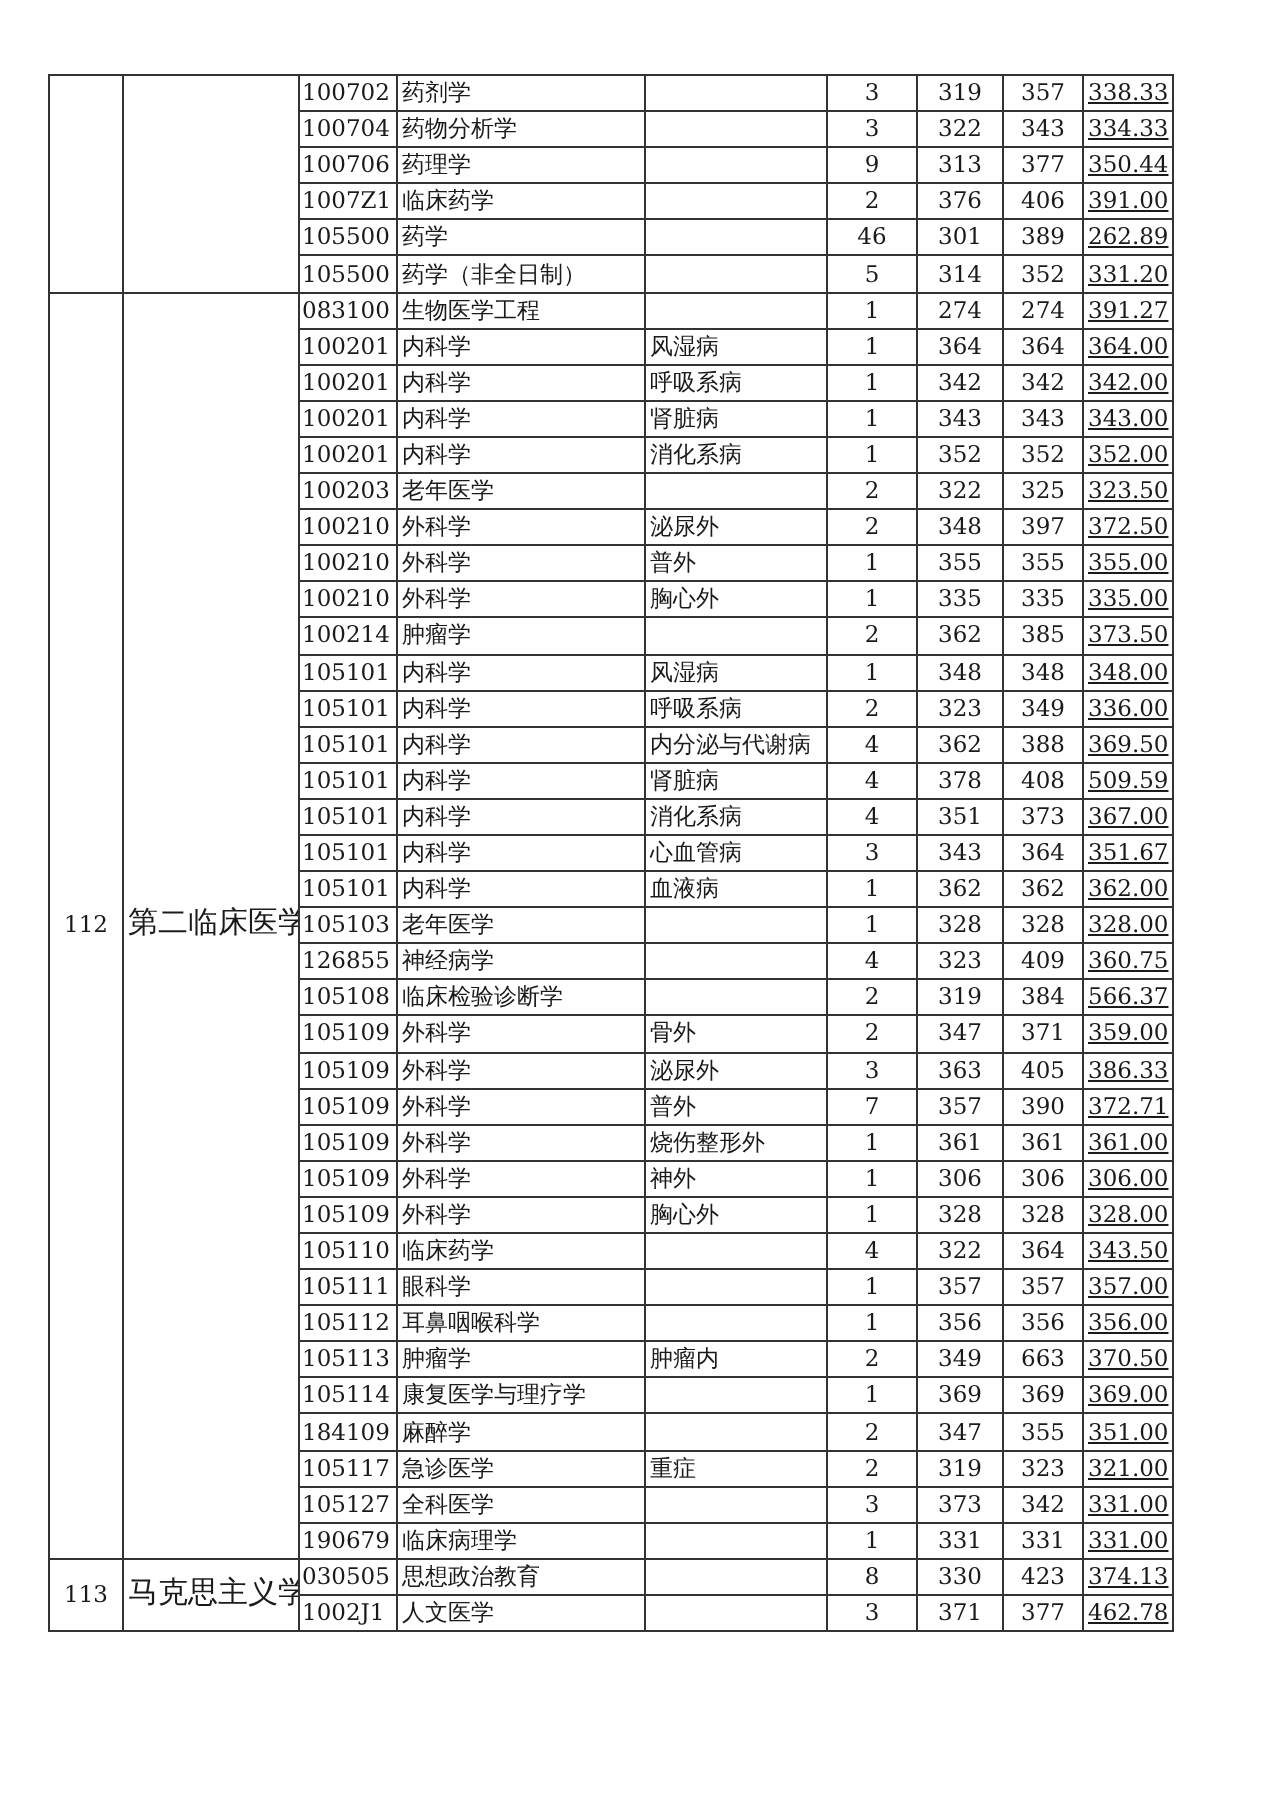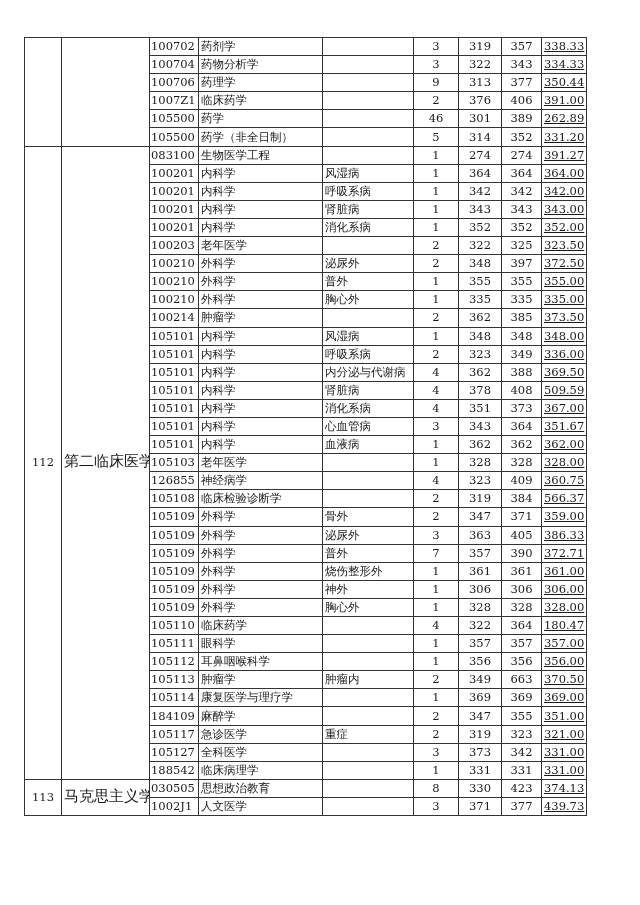--- a/index.html
+++ b/index.html
@@ -330,21 +330,21 @@
         <td class="num">328</td>
         <td class="avg">328.00</td>
       </tr>
       <tr>
         <td class="code">105110</td>
         <td>临床药学</td>
         <td></td>
         <td class="num">4</td>
         <td class="num">322</td>
         <td class="num">364</td>
-        <td class="avg">180.47</td>
+        <td class="avg">343.50</td>
       </tr>
       <tr>
         <td class="code">105111</td>
         <td>眼科学</td>
         <td></td>
         <td class="num">1</td>
         <td class="num">357</td>
         <td class="num">357</td>
         <td class="avg">357.00</td>
       </tr>
@@ -396,21 +396,21 @@
       <tr>
         <td class="code">105127</td>
         <td>全科医学</td>
         <td></td>
         <td class="num">3</td>
         <td class="num">373</td>
         <td class="num">342</td>
         <td class="avg">331.00</td>
       </tr>
       <tr>
-        <td class="code">188542</td>
+        <td class="code">190679</td>
         <td>临床病理学</td>
         <td></td>
         <td class="num">1</td>
         <td class="num">331</td>
         <td class="num">331</td>
         <td class="avg">331.00</td>
       </tr>
       <tr>
         <td class="dept-id" rowspan="2">113</td>
         <td class="dept-name" rowspan="2">马克思主义学院</td>
@@ -422,16 +422,16 @@
         <td class="num">423</td>
         <td class="avg">374.13</td>
       </tr>
       <tr>
         <td class="code">1002J1</td>
         <td>人文医学</td>
         <td></td>
         <td class="num">3</td>
         <td class="num">371</td>
         <td class="num">377</td>
-        <td class="avg">439.73</td>
+        <td class="avg">462.78</td>
       </tr>
     </tbody>
 </table>
 
 </body></html>

